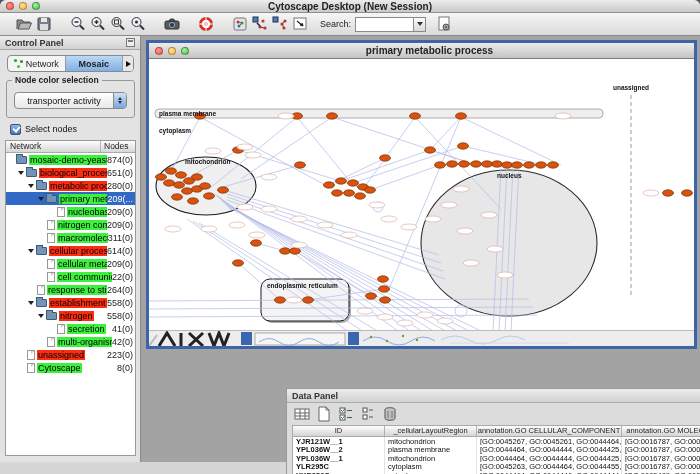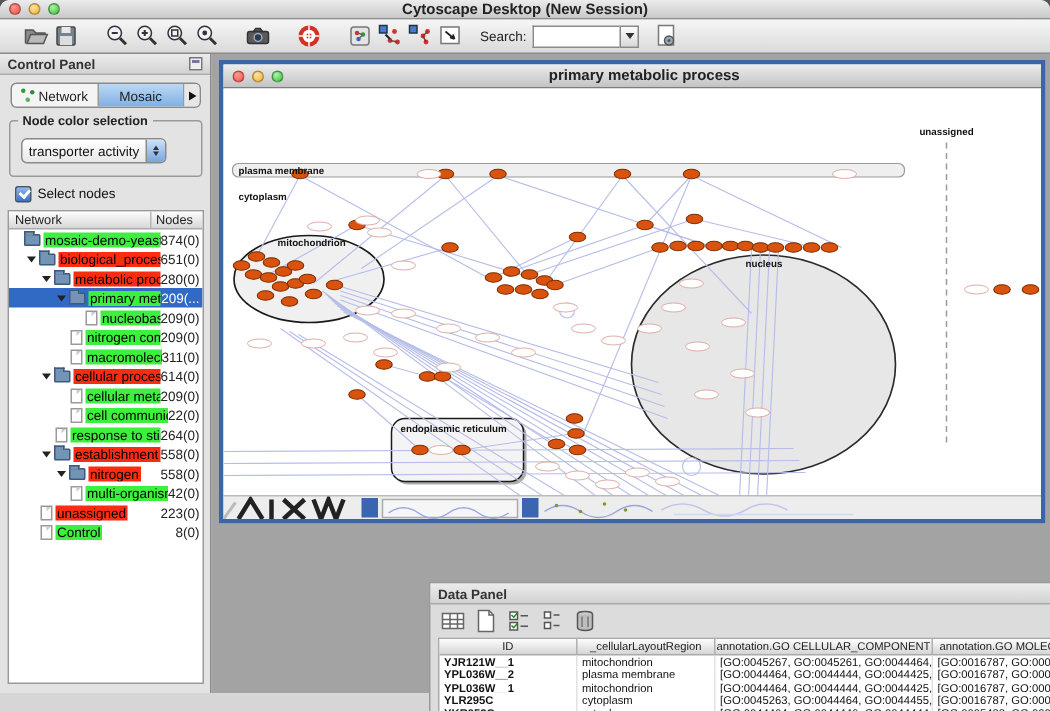--- a/index.html
+++ b/index.html
@@ -35,31 +35,31 @@
   #control-panel{position:absolute;left:0;top:36px;width:141px;height:426px;
     background:#e3e3e3;border-right:1px solid #8a8a8a;}
   .panel-title{height:14px;display:flex;align-items:center;padding:0 5px;
     background:linear-gradient(#ececec,#d2d2d2);border-bottom:1px solid #aaa;
     font-size:9px;font-weight:bold;color:#333;}
   .float-ic{margin-left:auto;width:9px;height:9px;border:1px solid #777;background:#eee;position:relative;}
   .float-ic::after{content:"";position:absolute;left:1px;top:1px;width:5px;height:2px;background:#779;}
   #cp-tabs{position:absolute;left:7px;top:19px;width:127px;height:17px;display:flex;align-items:stretch;
     border:1px solid #8a8a8a;border-radius:4px;overflow:hidden;background:#f4f4f4;}
   .cp-tab{flex:1;display:flex;align-items:center;justify-content:center;gap:3px;font-size:9px;color:#222;border-right:1px solid #9a9a9a;}
-  .cp-tab.active{background:linear-gradient(#bcd8f5,#7fb0e4);font-weight:normal;}
+  .cp-tab.active{background:linear-gradient(#bcd8f5,#7fb0e4);font-weight:bold;}
   .net-glyph{width:9px;height:9px;position:relative;}
   .net-glyph i{position:absolute;width:3px;height:3px;border-radius:50%;background:#2ca02c;}
   .net-glyph i:nth-child(2){left:6px;top:1px;background:#3a8a3a;}
   .net-glyph i:nth-child(3){left:3px;top:6px;background:#57b657;}
   .tab-arrow{width:10px;display:flex;align-items:center;justify-content:center;background:#e7e7e7;}
   .rarr{width:0;height:0;border-top:3.5px solid transparent;border-bottom:3.5px solid transparent;border-left:5px solid #111;}
 
   #groupbox{position:absolute;left:6px;top:44px;width:129px;height:38px;border:1px solid #9a9a9a;border-radius:3px;}
   #groupbox .legend{position:absolute;left:5px;top:-6px;background:#e3e3e3;padding:0 3px;font-size:8.5px;font-weight:bold;color:#222;}
-  #combo{position:absolute;left:7px;top:11px;width:97px;height:17px;border:1px solid #8a8a8a;border-radius:4px;
+  #combo{position:absolute;left:7px;top:11px;width:113px;height:17px;border:1px solid #8a8a8a;border-radius:4px;
     background:linear-gradient(#ffffff,#e8e8e8);display:flex;align-items:center;overflow:hidden;}
   #combo .val{flex:1;font-size:9px;text-align:center;color:#111;}
   .combo-cap{width:13px;height:100%;background:linear-gradient(#cfe2f8,#78a5da);border-left:1px solid #8a8a8a;
     display:flex;flex-direction:column;align-items:center;justify-content:center;gap:1px;}
   .uarr6{width:0;height:0;border-left:2.5px solid transparent;border-right:2.5px solid transparent;border-bottom:3px solid #234;}
   .darr6{width:0;height:0;border-left:2.5px solid transparent;border-right:2.5px solid transparent;border-top:3px solid #234;}
 
   #select-nodes{position:absolute;left:10px;top:88px;display:flex;gap:4px;}
   .cb{width:11px;height:11px;border:1px solid #456;border-radius:2px;
     background:linear-gradient(#8fb9ec,#3d72c4);position:relative;}
@@ -378,38 +378,45 @@
             <span class="tree-count">558(0)</span>
           </div>
           <div class="tree-row">
             <span style="flex: 0 0 auto; width: 32px;"></span>
             <span class="exp open"></span>
             <span class="folder-ic"></span>
             <span class="tree-label red">nitrogen</span>
             <span class="tree-count">558(0)</span>
           </div>
           <div class="tree-row">
+            <span style="flex: 0 0 auto; width: 42px;"></span>
+            <span class="exp"></span>
+            <span class="file-ic"></span>
+            <span class="tree-label green">secretion</span>
+            <span class="tree-count">41(0)</span>
+          </div>
+          <div class="tree-row">
             <span style="flex: 0 0 auto; width: 32px;"></span>
             <span class="exp"></span>
             <span class="file-ic"></span>
             <span class="tree-label green">multi-organism pro</span>
             <span class="tree-count">42(0)</span>
           </div>
           <div class="tree-row">
             <span style="flex: 0 0 auto; width: 12px;"></span>
             <span class="exp"></span>
             <span class="file-ic"></span>
             <span class="tree-label red">unassigned</span>
             <span class="tree-count">223(0)</span>
           </div>
           <div class="tree-row">
             <span style="flex: 0 0 auto; width: 12px;"></span>
             <span class="exp"></span>
             <span class="file-ic"></span>
-            <span class="tree-label green">Control</span>
+            <span class="tree-label green">Cytoscape</span>
             <span class="tree-count">8(0)</span>
           </div>
         </div>
     </div>
   </div>
 
   <div id="desktop">
     <div id="net-window">
       <div id="nw-titlebar">
         <div class="lights">

